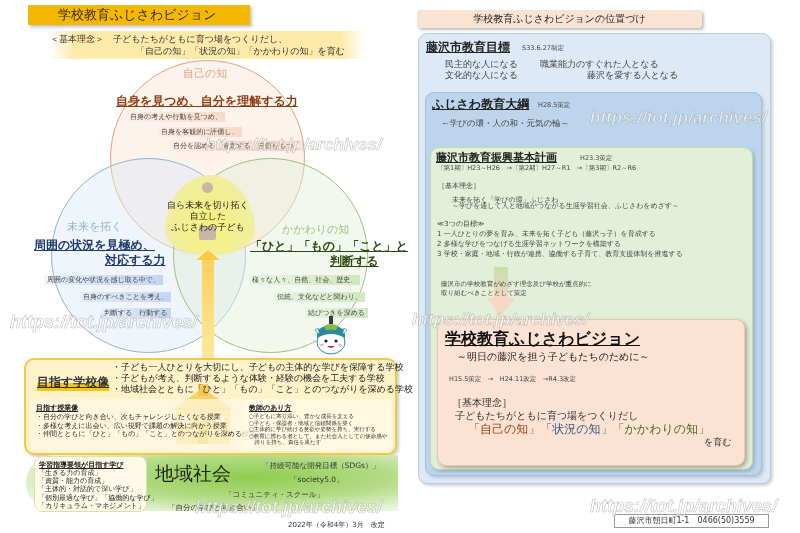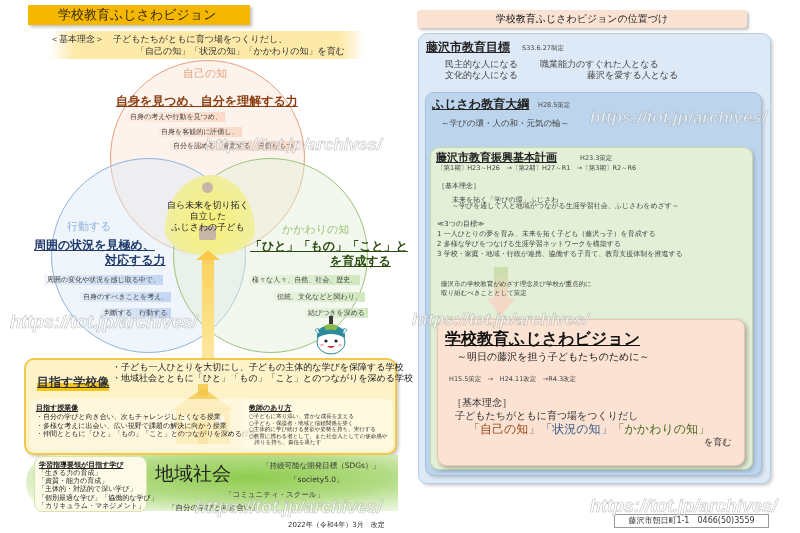--- a/index.html
+++ b/index.html
@@ -79,21 +79,21 @@
   .curriculum-box {
     left: 34px; top: 456px; width: 113px; height: 56px;
     background: #fdfae8; border: 1.5px solid #d7e4b0; border-radius: 8px;
   }
   .community-title { left: 155px; top: 461px; font-size: 19px; color: #222; }
   .kw { font-size: 7.5px; color: #333; white-space: nowrap; }
   .revision { left: 288px; top: 520px; font-size: 7px; color: #333; white-space: nowrap; }
 
   
   .r-header {
-    left: 417px; top: 10px; width: 330px; height: 18px;
+    left: 417px; top: 10px; width: 285px; height: 18px;
     background: #fbe3d4; border-radius: 3px; box-shadow: 2px 2px 3px rgba(0,0,0,0.25);
     font-size: 10px; line-height: 18px; text-align: center; color: #222;
   }
   .r-box1 { left: 418px; top: 33px; width: 353px; height: 451px; background: #dde9f6; border: 1.5px solid #b8cde3; border-radius: 9px; box-shadow: 2px 2px 3px rgba(0,0,0,0.18); }
   .r-box2 { left: 425px; top: 92px; width: 337px; height: 384px; background: #bcd4ec; border: 1.5px solid #a4c0de; border-radius: 9px; box-shadow: 2px 2px 3px rgba(0,0,0,0.15); }
   .r-box3 { left: 430px; top: 147px; width: 323px; height: 323px; background: #e3efd6; border: 1.5px solid #c5d9b0; border-radius: 9px; box-shadow: 2px 2px 3px rgba(0,0,0,0.15); }
   .r-box4 { left: 437px; top: 319px; width: 308px; height: 147px; background: #fbe2d2; border: 1.5px solid #e9c6b0; border-radius: 9px; box-shadow: 2px 2px 4px rgba(0,0,0,0.3); }
 
   .r-h { font-weight: bold; text-decoration: underline; color: #222; white-space: nowrap; }
   .r-date { font-size: 6.5px; color: #444; white-space: nowrap; }
@@ -126,36 +126,36 @@
 </div>
 
 <div class="circle c-top"></div>
 <div class="circle c-left"></div>
 <div class="circle c-right"></div>
 <div class="abs center-lens"></div>
 <div class="abs person-head"></div>
 <div class="abs person-body"></div>
 
 <div class="abs circle-label lab-top">自己の知</div>
-<div class="abs circle-label lab-left">行動する</div>
+<div class="abs circle-label lab-left">未来を拓く</div>
 <div class="abs circle-label lab-right">かかわりの知</div>
 
 <div class="abs power pow-top">自身を見つめ、自分を理解する力</div>
 <div class="abs desc desc-top" style="left:127px;top:112px;">自身の考えや行動を見つめ、</div>
 <div class="abs desc desc-top" style="left:158px;top:127px;">自身を客観的に評価し、</div>
 <div class="abs desc desc-top" style="left:170px;top:141px;">自分を認める　肯定する　自信をもつ</div>
 
 <div class="abs power pow-left1">周囲の状況を見極め、</div>
 <div class="abs power pow-left2">対応する力</div>
 <div class="abs desc desc-left" style="left:44px;top:275px;">周囲の変化や状況を感じ取る中で、</div>
 <div class="abs desc desc-left" style="left:80px;top:292px;">自身のすべきことを考え、</div>
 <div class="abs desc desc-left" style="left:101px;top:308px;">判断する　行動する</div>
 
 <div class="abs power pow-right1">「ひと」「もの」「こと」と</div>
-<div class="abs power pow-right2">を育成する</div>
+<div class="abs power pow-right2">判断する</div>
 <div class="abs desc desc-right" style="left:249px;top:275px;">様々な人々、自然、社会、歴史、</div>
 <div class="abs desc desc-right" style="left:274px;top:292px;">伝統、文化などと関わり、</div>
 <div class="abs desc desc-right" style="left:305px;top:308px;">結びつきを深める</div>
 
 <div class="abs center-text">
   <div>自ら未来を切り拓く</div>
   <div>自立した</div>
   <div>ふじさわの子ども</div>
 </div>
 
@@ -182,20 +182,21 @@
   <rect x="30" y="0" width="10" height="12" fill="#f4c542" opacity="0.8"></rect>
   <polygon points="35,4 4,26 66,26" fill="#f4c542" opacity="0.7"></polygon>
   <rect x="8" y="24" width="54" height="36" fill="#f4c542" opacity="0.7"></rect>
   <rect x="14" y="32" width="8" height="8" fill="#fff6d5"></rect>
   <rect x="48" y="32" width="8" height="8" fill="#fff6d5"></rect>
   <rect x="30" y="38" width="10" height="22" fill="#f0b820"></rect>
 </svg>
 <div class="abs school-title">目指す学校像</div>
 <div class="abs school-list">
   <div>・子ども一人ひとりを大切にし、子どもの主体的な学びを保障する学校</div>
+  <div>・子どもが考え、判断するような体験・経験の機会を工夫する学校</div>
   <div>・地域社会とともに「ひと」「もの」「こと」とのつながりを深める学校</div>
 </div>
 
 <div class="abs class-box">
   <div class="sub-title" style="position:absolute;left:6px;top:4px;">目指す授業像</div>
   <div class="sub-list" style="position:absolute;left:6px;top:14px;">
     <div>・自分の学びと向き合い、次もチャレンジしたくなる授業</div>
     <div>・多様な考えに出会い、広い視野で課題の解決に向かう授業</div>
     <div>・仲間とともに「ひと」「もの」「こと」とのつながりを深める授業</div>
   </div>

